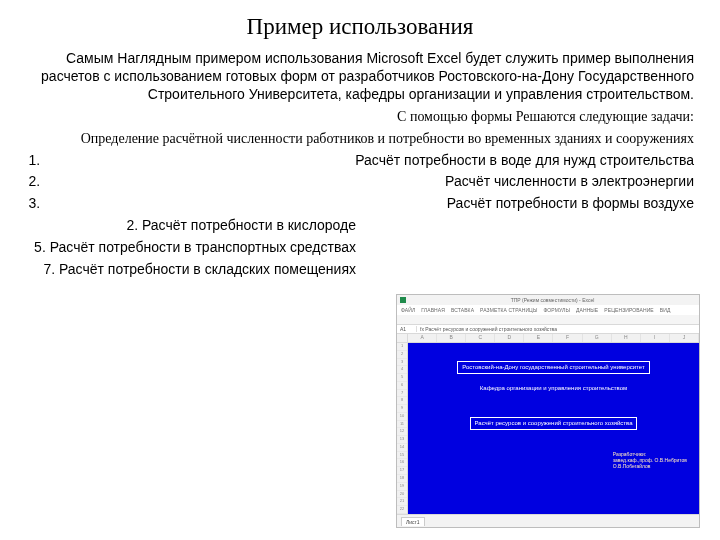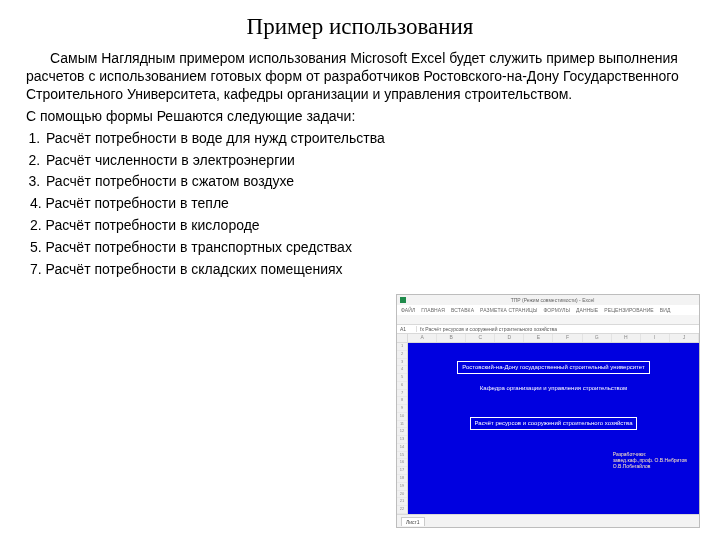--- a/index.html
+++ b/index.html
@@ -1,20 +1,20 @@
 <!DOCTYPE html>
 <html><head>
 <meta charset="utf-8">
 <style>
   html,body{margin:0;padding:0;width:720px;height:540px;background:#fff;font-family:Arial,Helvetica,sans-serif;color:#000;}
   .slide{position:relative;width:720px;height:540px;box-sizing:border-box;padding:14px 26px 10px 26px;}
   .title{text-align:center;font-family:"Times New Roman",serif;font-size:23px;margin:0 0 10px 0;font-weight:normal;}
-  .body{font-size:14px;line-height:1.28;}
+  .body{font-size:14px;line-height:1.28;text-align:right;}
   .para-indent{text-indent:24px;margin:0 0 4px 0;}
-  .para{margin:0 0 4px 0;}
+  .para{margin:0 0 4px 0;font-family:Liberation Serif, serif;}
   ol.numlist{margin:0;padding-left:18px;}
   ol.numlist li{margin:0 0 4px 0;padding-left:2px;}
   .cont{margin:0 0 4px 4px;}
   .textcol{width:330px;}
   .excel-wrap{position:absolute;right:22px;bottom:14px;width:302px;height:232px;box-sizing:border-box;}
   .excel{width:100%;height:100%;border:1px solid #bdbdbd;background:#fff;display:flex;flex-direction:column;font-size:5px;color:#444;}
   .excel-top{height:10px;background:#f3f3f3;display:flex;align-items:center;padding:0 3px;gap:3px;}
   .mini-icon{width:6px;height:6px;background:#1f8b4c;}
   .excel-menu{height:10px;background:#fff;display:flex;align-items:center;gap:6px;padding:0 4px;color:#6a6a6a;font-size:5px;letter-spacing:0.02em;}
   .excel-toolstrip{height:9px;background:#f5f5f5;border-bottom:1px solid #d9d9d9;}
@@ -34,27 +34,27 @@
 </style>
 </head>
 <body>
 <div class="slide">
 
   <h1 class="title">Пример использования</h1>
 
   <div class="body">
     <p class="para-indent">Самым Наглядным примером использования Microsoft Excel будет служить пример выполнения расчетов с использованием готовых форм от разработчиков Ростовского-на-Дону Государственного Строительного Университета, кафедры организации и управления строительством.</p>
     <p class="para">С помощью формы Решаются следующие задачи:</p>
+    <p class="para">Определение расчётной численности работников и потребности во временных зданиях и сооружениях</p>
     <ol class="numlist">
       <li>Расчёт потребности в воде для нужд строительства</li>
       <li>Расчёт численности в электроэнергии</li>
-      <li>Расчёт потребности в сжатом воздухе</li>
+      <li>Расчёт потребности в формы воздухе</li>
     </ol>
     <div class="textcol">
-      <p class="cont">4. Расчёт потребности в тепле</p>
       <p class="cont">2. Расчёт потребности в кислороде</p>
       <p class="cont">5. Расчёт потребности в транспортных средствах</p>
       <p class="cont">7. Расчёт потребности в складских помещениях</p>
     </div>
   </div>
 
   <div class="excel-wrap">
     <div class="excel">
       <div class="excel-top">
         <span class="mini-icon"></span>

